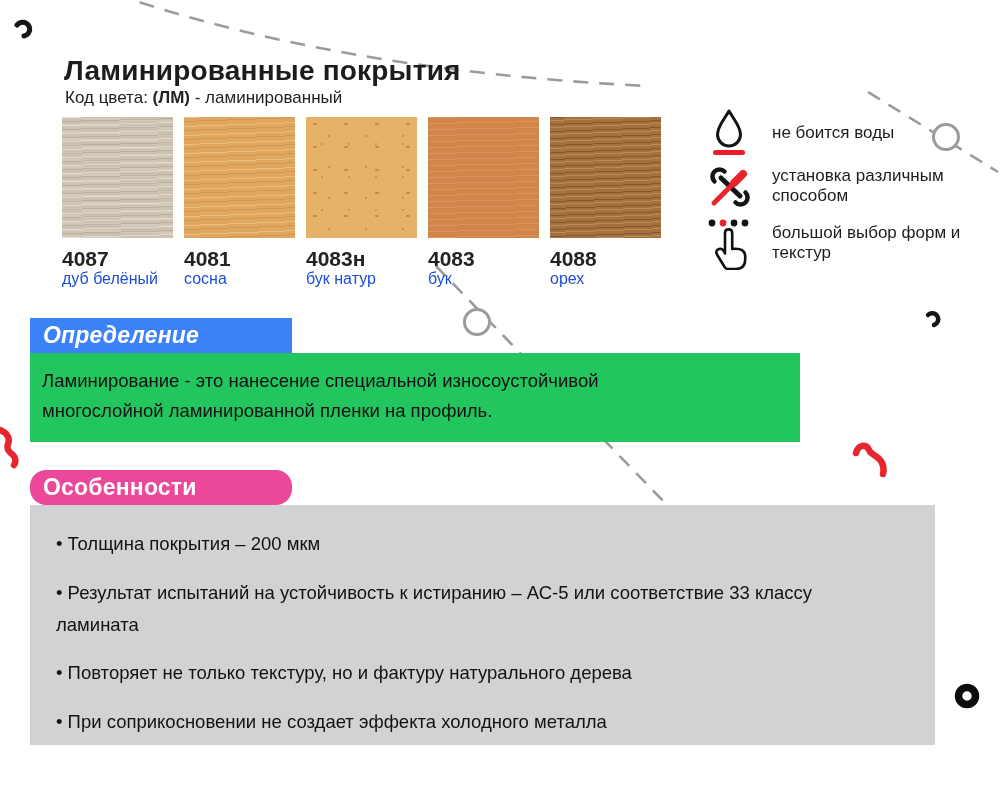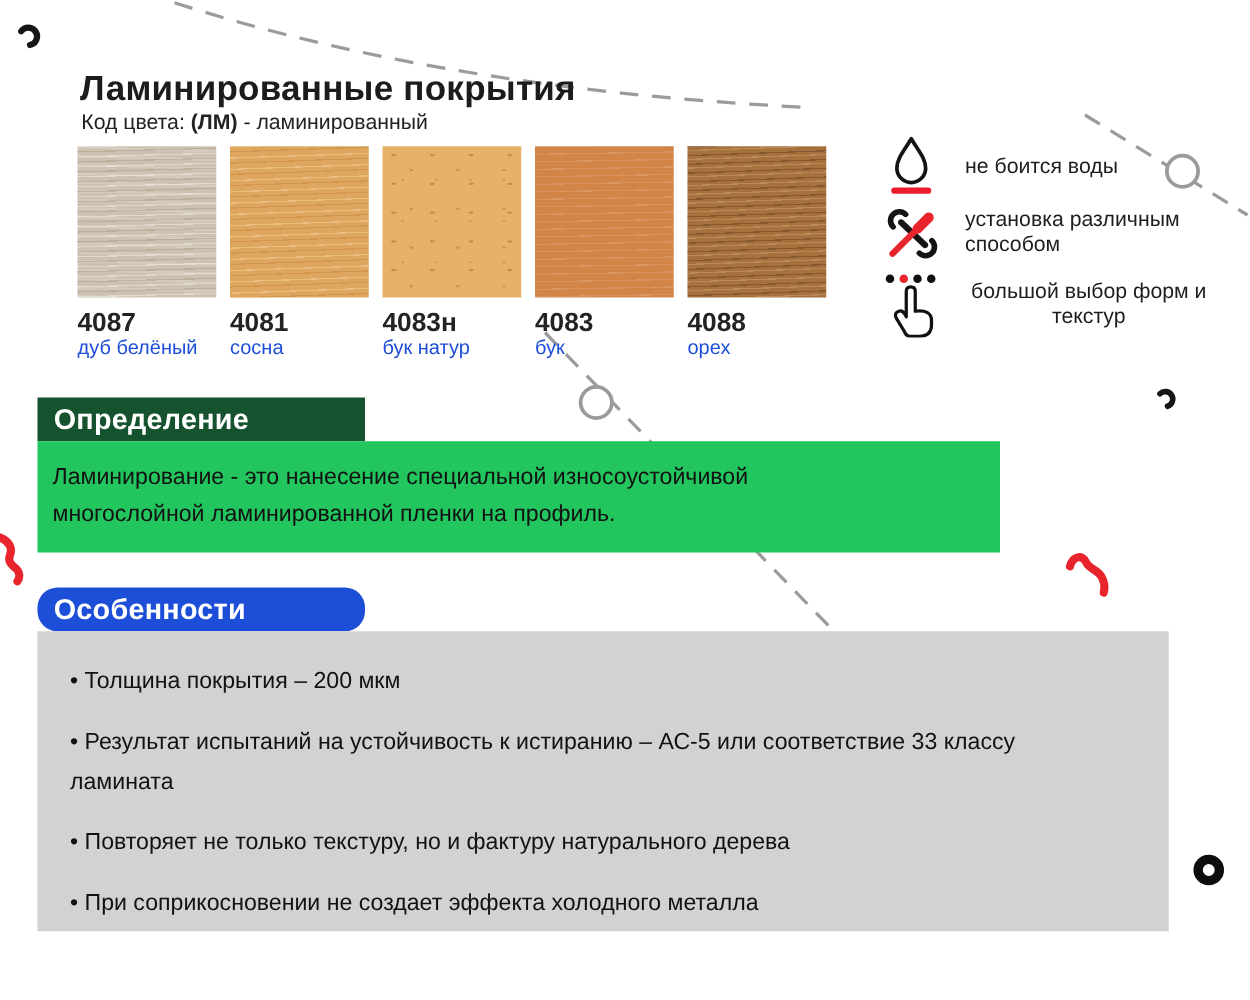--- a/index.html
+++ b/index.html
@@ -40,21 +40,21 @@
   .tex-beech{background-image:
     repeating-linear-gradient(179deg, rgba(255,255,255,.13) 0 1px, transparent 1px 6px);}
   .tex-walnut{background-image:
     repeating-linear-gradient(178deg, rgba(55,32,10,.3) 0 1px, transparent 1px 3px, rgba(255,225,180,.22) 3px 4px, transparent 4px 7px);}
 
   
   #features{left:706px;top:110px;width:264px;display:flex;flex-direction:column;}
   .feat-row{display:flex;align-items:center;}
   .feat-row.r1{height:46px;}
   .feat-row.r2{height:52px;margin-top:4px;}
-  .feat-row.r3{height:54px;margin-top:4px;text-align:center;}
+  .feat-row.r3{height:54px;margin-top:4px;}
   .feat-icon{width:46px;flex:0 0 46px;display:flex;justify-content:center;}
   .feat-label{margin-left:20px;font-size:17px;line-height:1.2;color:#1d1d1d;}
 
   
   .sec-head{
     position:absolute;left:30px;width:262px;height:35px;
     display:flex;align-items:center;padding-left:13px;box-sizing:border-box;
     color:#fff;font-size:23px;font-weight:700;letter-spacing:.2px;
   }
   #def-head{top:318px;}
@@ -151,26 +151,26 @@
         <circle cx="17" cy="7" r="3.4" fill="#e8252c"></circle>
         <circle cx="28" cy="7" r="3.4" fill="#111111"></circle>
         <circle cx="39" cy="7" r="3.4" fill="#111111"></circle>
         <path d="M18 50 l-7 -11.5 q-2 -4 2 -5.5 q3 -1 5 2.5 l1 2 V17 q0 -3.6 3.6 -3.6 q3.6 0 3.6 3.6 v16 q13 -1.5 13 7.5 v3 q0 9.5 -10 9.5 h-7.5 q-2.6 0 -4.3 -4z" fill="#ffffff" stroke="#111111" stroke-width="2.6" stroke-linejoin="round" stroke-linecap="round"></path>
       </svg>
     </span>
     <span class="feat-label">большой выбор форм и текстур</span>
   </div>
 </div>
 
-<div class="sec-head layer" id="def-head" style="background-color: #14532d;">Определение</div>
+<div class="sec-head layer" id="def-head" style="background-color: #3b82f6; font-style: italic;">Определение</div>
 <div class="gray-box layer" id="def-box" style="background-color: #22c55e;">
   <p>Ламинирование - это нанесение специальной износоустойчивой многослойной ламинированной пленки на профиль.</p>
 </div>
 
-<div class="sec-head layer" id="feat-head" style="background-color: #1d4ed8; border-radius: 16px;">Особенности</div>
+<div class="sec-head layer" id="feat-head" style="background-color: #ec4899; border-radius: 16px;">Особенности</div>
 <div class="gray-box layer" id="feat-box" style="background-color: rgb(210, 210, 212);">
   <ul>
     <li>• Толщина покрытия – 200 мкм</li>
     <li>• Результат испытаний на устойчивость к истиранию – АС-5 или соответствие 33 классу ламината</li>
     <li>• Повторяет не только текстуру, но и фактуру натурального дерева</li>
     <li>• При соприкосновении не создает эффекта холодного металла</li>
   </ul>
 </div>
 
 </body></html>

